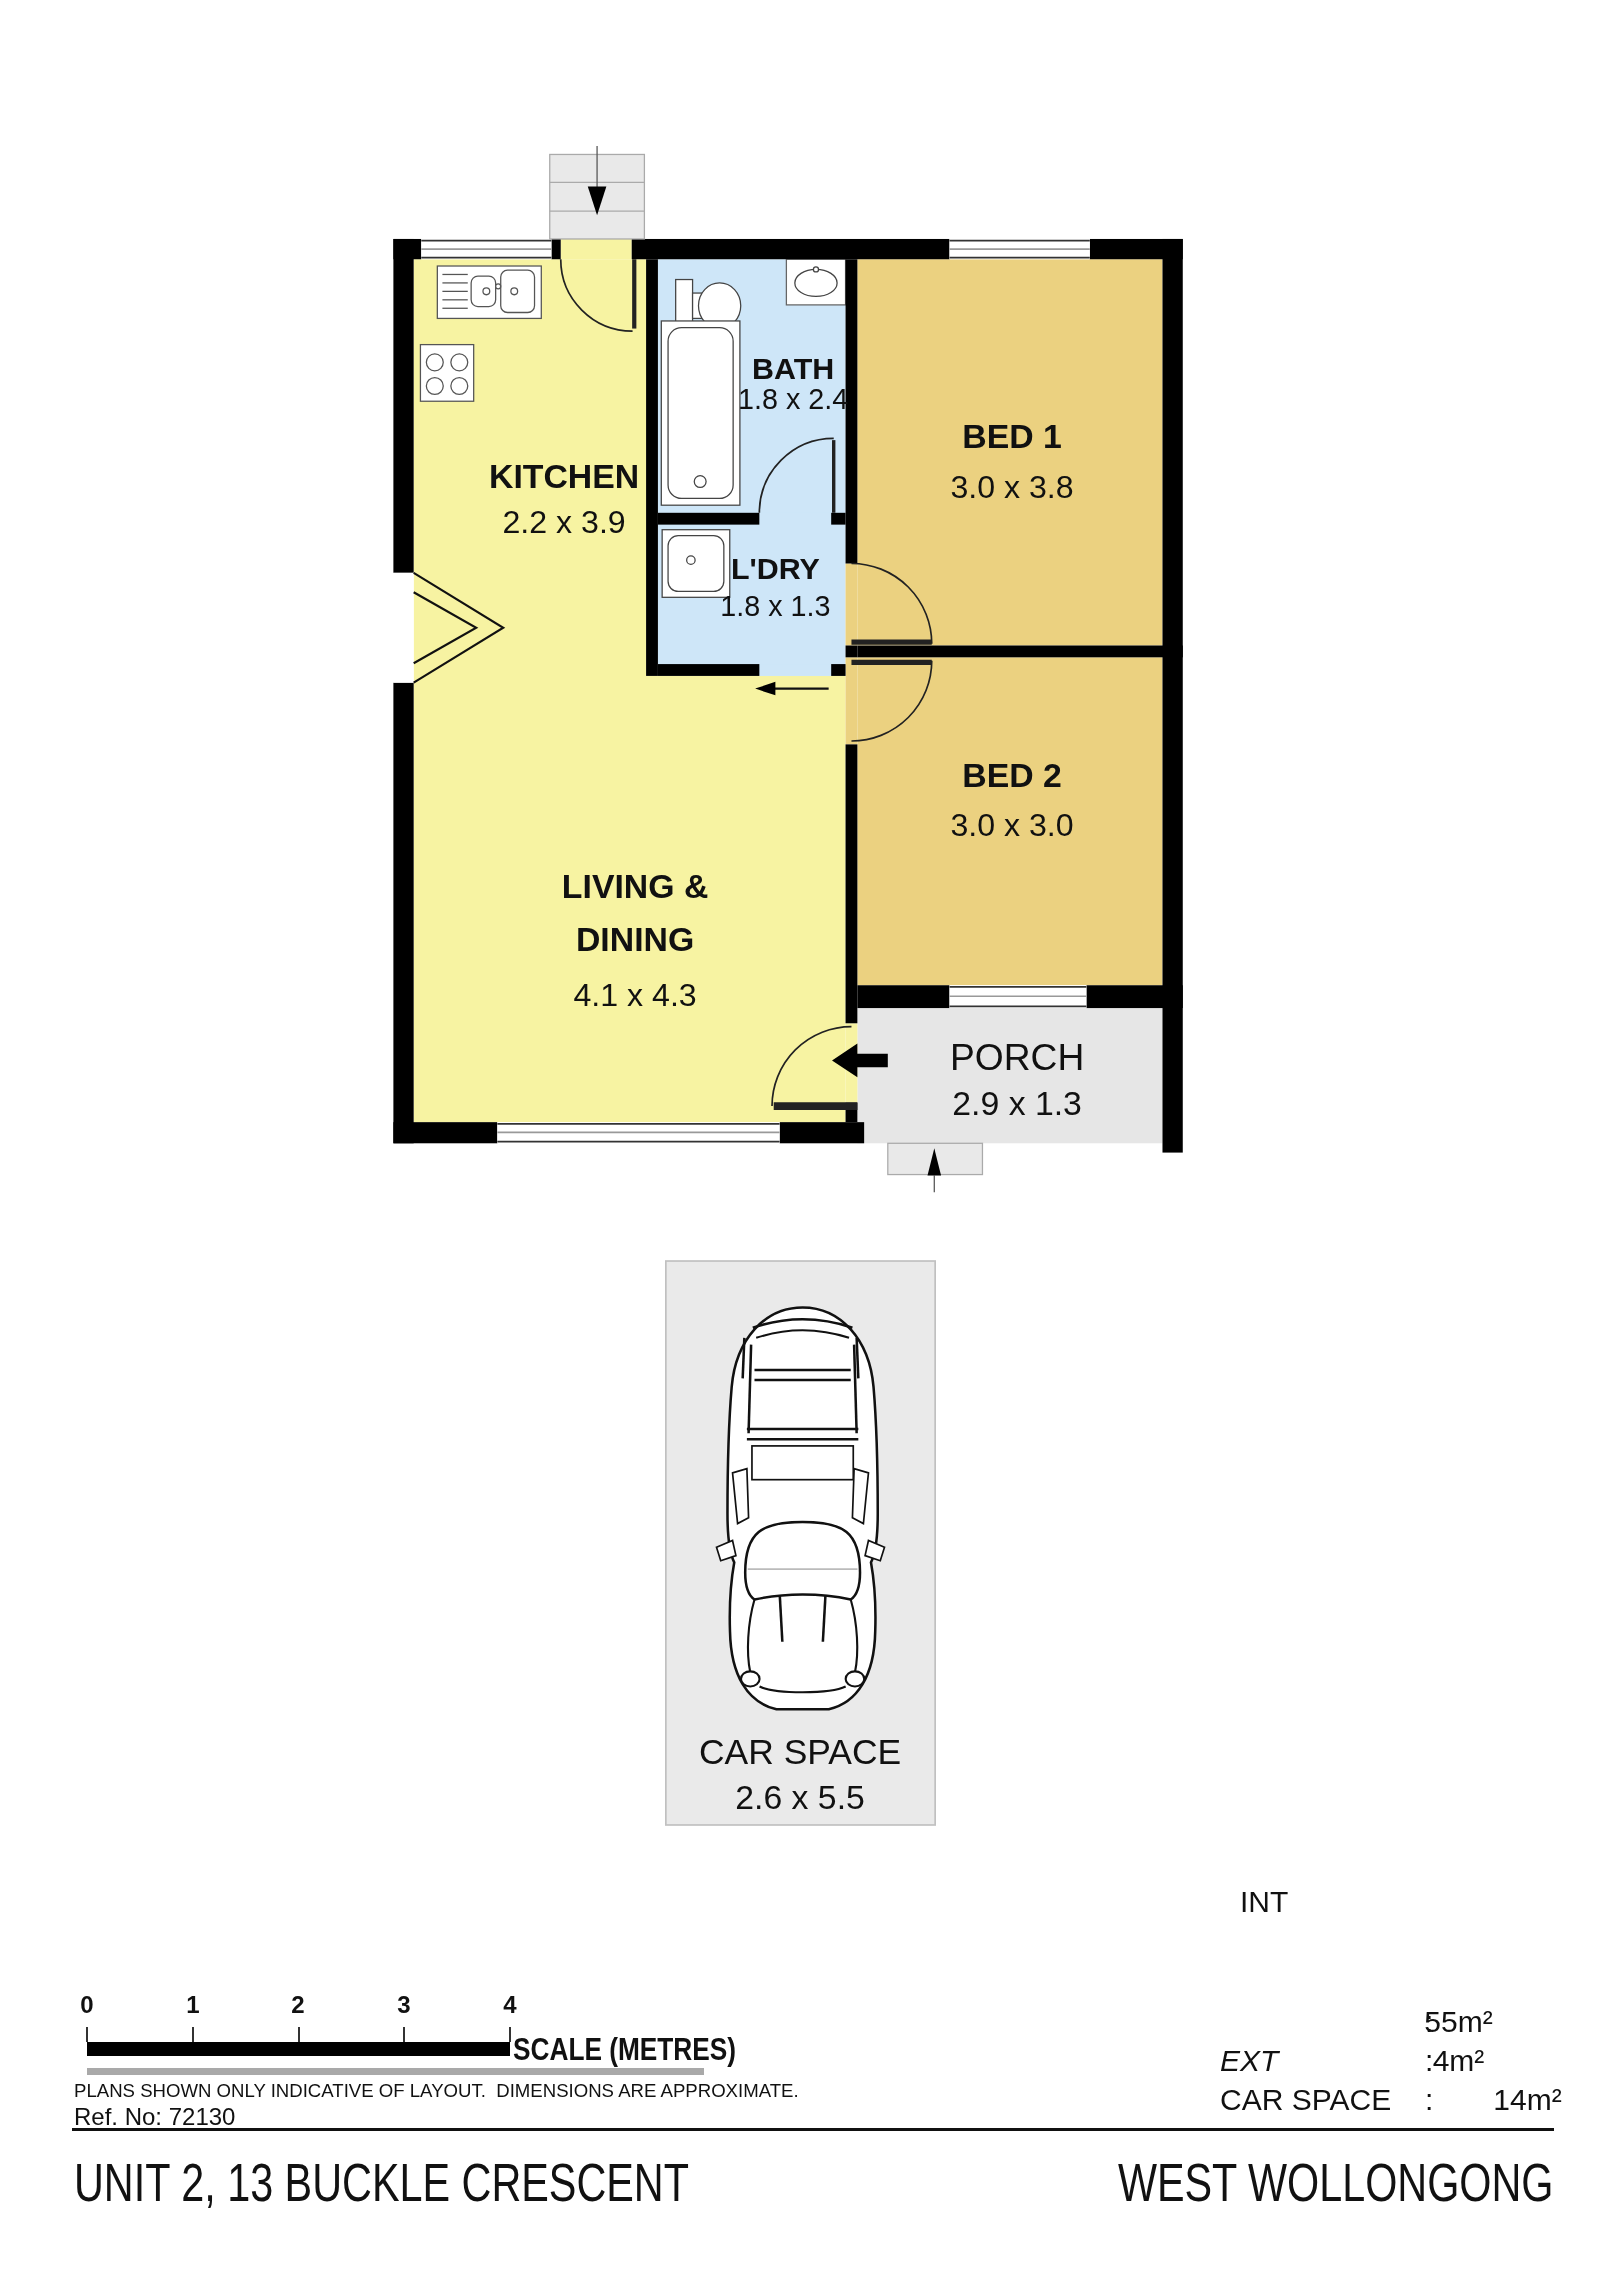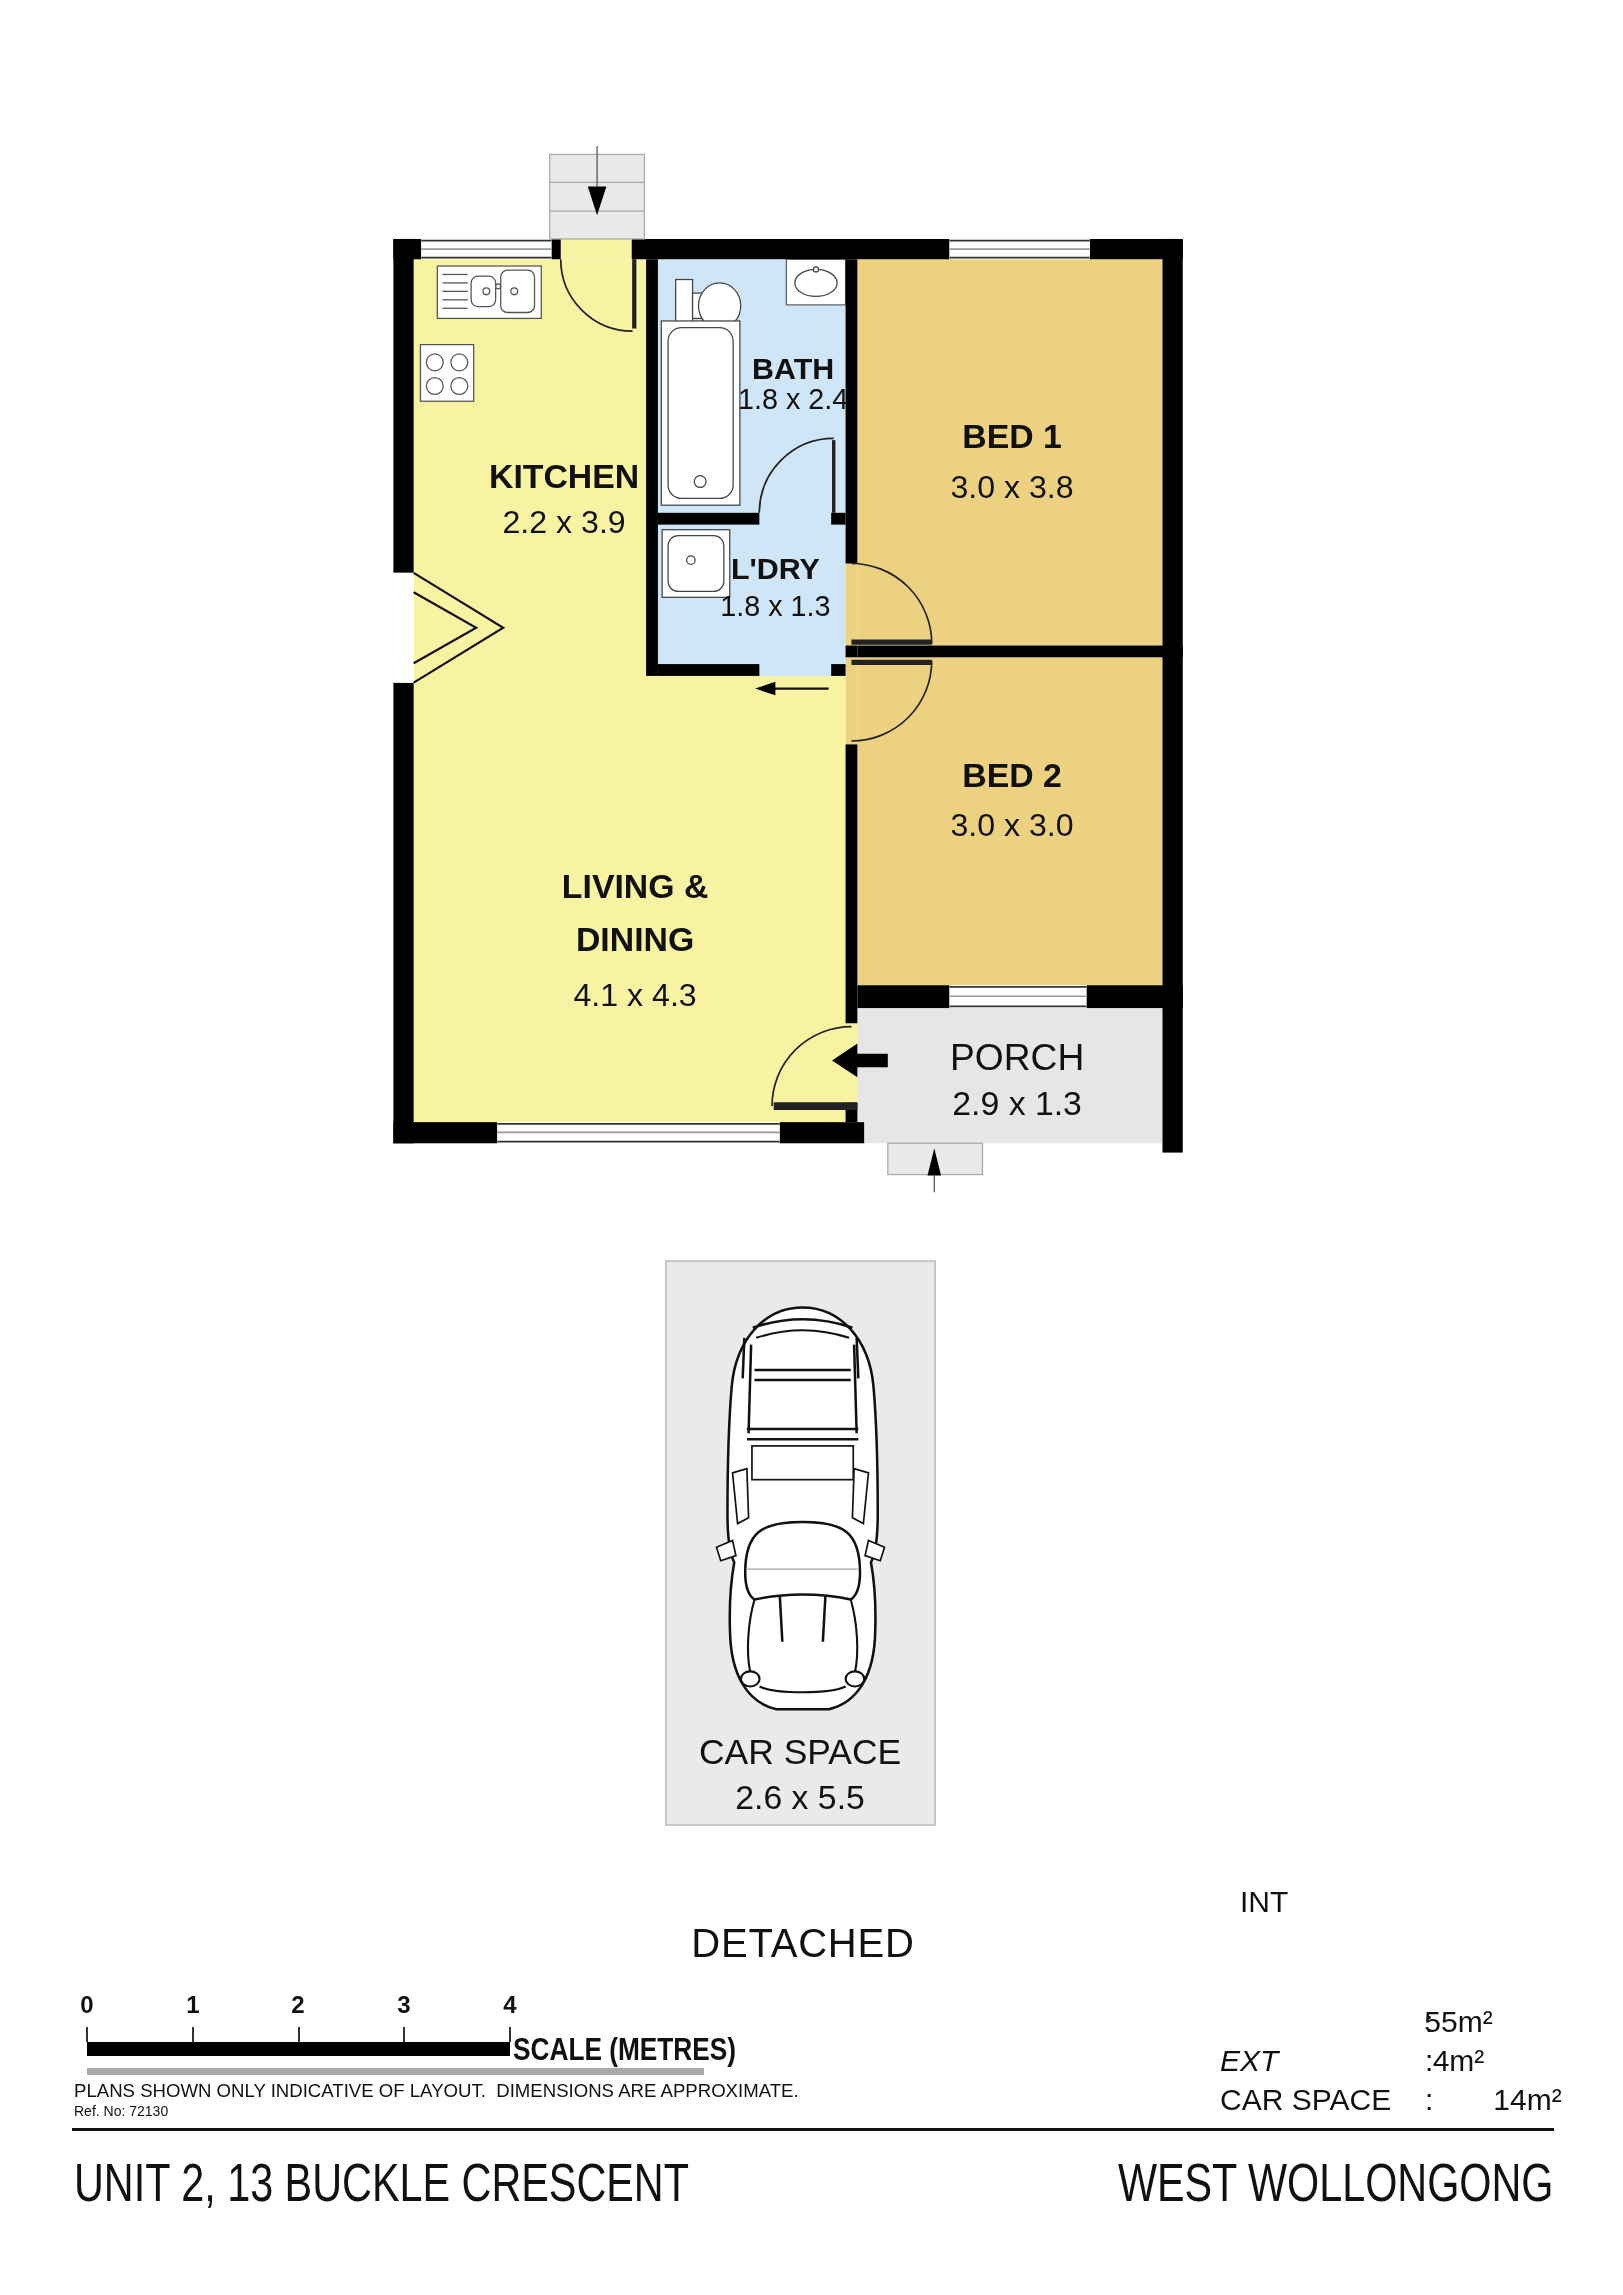--- a/index.html
+++ b/index.html
@@ -15,21 +15,21 @@
   .porchdims{font-size:40px;}
   .carlabel{font-size:42px;fill:#111;}
   .cardims{font-size:40px;fill:#111;}
   .detached{left:0;top:1921px;width:1606px;text-align:center;font-size:40px;letter-spacing:0.8px;}
   .scale-num{position:absolute;top:1991px;font-size:24px;font-weight:bold;transform:translateX(-50%);}
   .scale-tick{position:absolute;top:2027px;width:1.7px;height:15px;background:#333;}
   .scale-bar{left:87px;top:2042px;width:423px;height:14.4px;background:#000;}
   .scale-label{left:513px;top:2031px;font-size:32px;font-weight:bold;transform:scaleX(0.82);transform-origin:left center;white-space:nowrap;}
   .grey-bar{left:87px;top:2068px;width:617px;height:6.8px;background:#a9a9a9;}
   .disclaimer{left:74px;top:2080px;font-size:18.6px;white-space:pre;}
-  .refno{left:74px;top:2103px;font-size:14px;}
+  .refno{left:74px;top:2103px;font-size:24px;}
   .rule{left:72px;top:2128px;width:1482px;height:2.5px;background:#111;}
   .area-label{position:absolute;font-size:30px;}
   .area-colon{position:absolute;font-size:30px;}
   .area-value{position:absolute;width:135px;text-align:center;font-size:30px;}
   .footer-left{left:74px;top:2152px;font-size:53px;white-space:nowrap;
                transform:scaleX(0.78);transform-origin:left top;}
   .footer-right{right:69px;top:2152px;font-size:53px;white-space:nowrap;
                 transform:scaleX(0.78);transform-origin:right top;}
 </style>
 </head>
@@ -245,21 +245,20 @@
       <path stroke-width="2.5" d="M 106,402 C 98,430 96,465 101,488"></path>
       <path stroke-width="2.5" d="M 220,402 C 228,430 230,465 225,488"></path>
       <ellipse cx="101" cy="496" rx="11" ry="9" stroke-width="2.5" fill="#fff"></ellipse>
       <ellipse cx="225" cy="496" rx="11" ry="9" stroke-width="2.5" fill="#fff"></ellipse>
       <path stroke-width="2.5" d="M 112,505 C 130,514 196,514 214,505"></path>
     </g>
     <text class="carlabel" x="160" y="597" text-anchor="middle">CAR SPACE</text>
     <text class="cardims" x="160" y="650" text-anchor="middle">2.6 x 5.5</text>
   </svg>
 
-  <div class="abs detached">DETACHED</div>
 
   <div>
     <span class="scale-num" style="left:87px;">0</span>
     <span class="scale-num" style="left:193px;">1</span>
     <span class="scale-num" style="left:298px;">2</span>
     <span class="scale-num" style="left:404px;">3</span>
     <span class="scale-num" style="left:510px;">4</span>
     <div class="scale-tick" style="left:86px;"></div>
     <div class="scale-tick" style="left:192px;"></div>
     <div class="scale-tick" style="left:298px;"></div>

